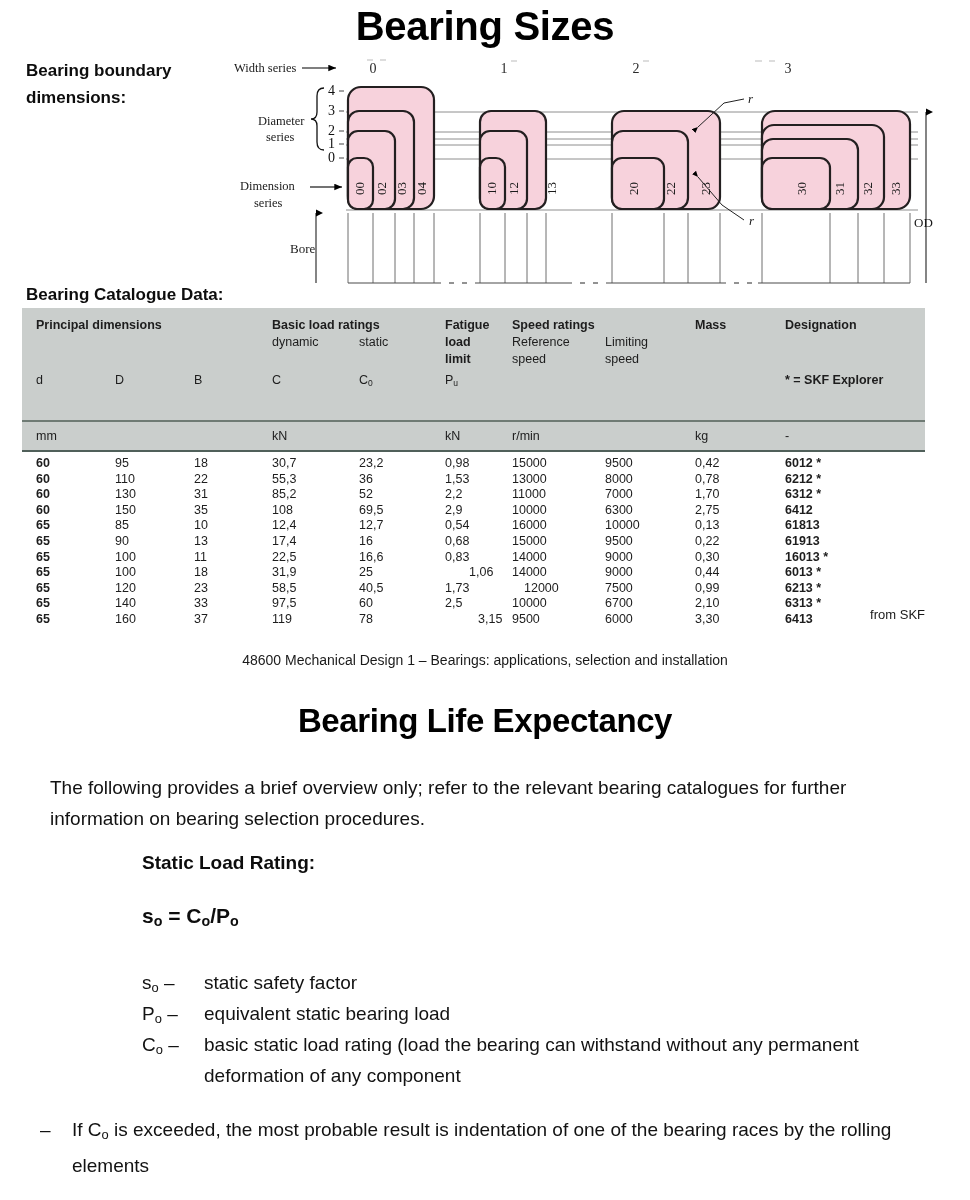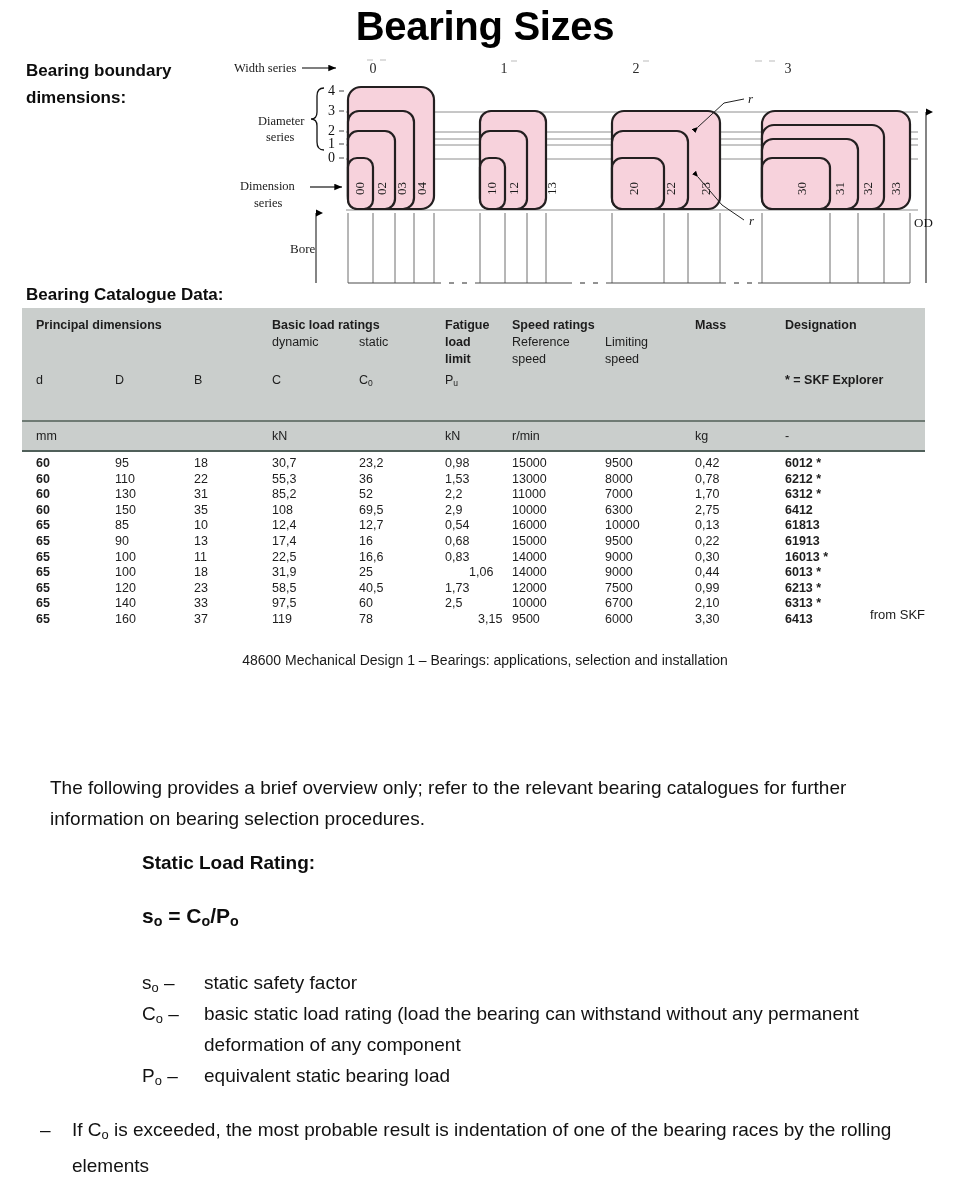--- a/index.html
+++ b/index.html
@@ -492,21 +492,21 @@
           <span class="cell" style="left: 673px;">0,44</span>
           <span class="cell b" style="left: 763px;">6013 *</span>
         </div>
         <div class="trow">
           <span class="cell b" style="left: 14px;">65</span>
           <span class="cell" style="left: 93px;">120</span>
           <span class="cell" style="left: 172px;">23</span>
           <span class="cell" style="left: 250px;">58,5</span>
           <span class="cell" style="left: 337px;">40,5</span>
           <span class="cell" style="left: 423px;">1,73</span>
-          <span class="cell" style="left: 490px; text-align: center;">12000</span>
+          <span class="cell" style="left: 502px; text-align: center;">12000</span>
           <span class="cell" style="left: 583px;">7500</span>
           <span class="cell" style="left: 673px;">0,99</span>
           <span class="cell b" style="left: 763px;">6213 *</span>
         </div>
         <div class="trow">
           <span class="cell b" style="left: 14px;">65</span>
           <span class="cell" style="left: 93px;">140</span>
           <span class="cell" style="left: 172px;">33</span>
           <span class="cell" style="left: 250px;">97,5</span>
           <span class="cell" style="left: 337px;">60</span>
@@ -529,39 +529,40 @@
           <span class="cell b" style="left: 763px;">6413</span>
         </div>
       </div>
   </div>
 
   <div class="from-skf">from SKF</div>
   <div class="footer-note">48600 Mechanical Design 1 – Bearings: applications, selection and installation</div>
 </div>
 
 <div id="slide2">
+  <div class="title2">Bearing Life Expectancy</div>
   <div class="para">The following provides a brief overview only; refer to the relevant bearing catalogues for further information on bearing selection procedures.</div>
   <div class="sub-heading">Static Load Rating:</div>
 
   <div class="formula">
     s<sub>o</sub> = C<sub>o</sub>/P<sub>o</sub>
   </div>
 
   <div class="deflist">
     <div class="defrow">
       <span class="sym">s<sub>o</sub> –</span>
       <span>static safety factor</span>
     </div>
     <div class="defrow">
+      <span class="sym">P<sub>o</sub> –</span>
+      <span>equivalent static bearing load</span>
+    </div>
+    <div class="defrow">
       <span class="sym">C<sub>o</sub> –</span>
       <span>basic static load rating (load the bearing can withstand without any permanent deformation of any component</span>
-    </div>
-    <div class="defrow">
-      <span class="sym">P<sub>o</sub> –</span>
-      <span>equivalent static bearing load</span>
     </div>
   </div>
 
   <div class="bullet-row">
     <span class="dash">–</span>
     <span>If C</span><sub>o</sub><span> is exceeded, the most probable result is indentation of one of the bearing races by the rolling elements</span>
   </div>
 </div>
 
 </body></html>

